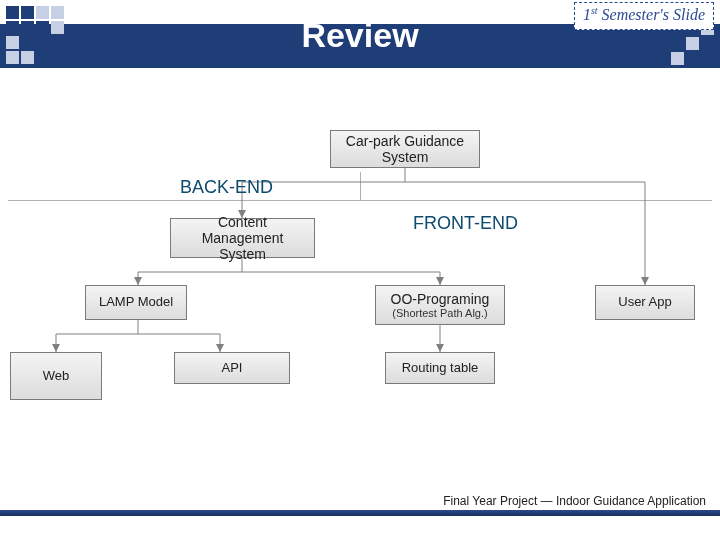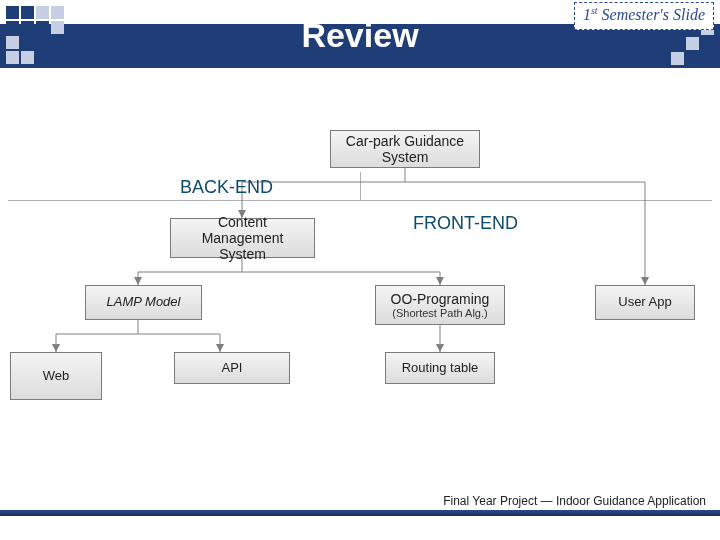--- a/index.html
+++ b/index.html
@@ -133,21 +133,21 @@
     <div class="node" style="left:330px; top:10px; width:150px; height:38px;">
       <div class="line1">Car-park Guidance</div>
       <div class="line1">System</div>
     </div>
 
     <div class="node" style="left:170px; top:98px; width:145px; height:40px;">
       <div class="line1">Content</div>
       <div class="line1">Management System</div>
     </div>
 
-    <div class="node small" style="left:85px; top:165px; width:117px; height:35px;font-style:italic;">
+    <div class="node small" style="left:85px; top:165px; width:102px; height:35px;">
       <div class="line1">LAMP Model</div>
     </div>
 
     <div class="node" style="left:375px; top:165px; width:130px; height:40px;">
       <div class="line1">OO-Programing</div>
       <div class="line2">(Shortest Path Alg.)</div>
     </div>
 
     <div class="node small" style="left:595px; top:165px; width:100px; height:35px;">
       <div class="line1">User App</div>

